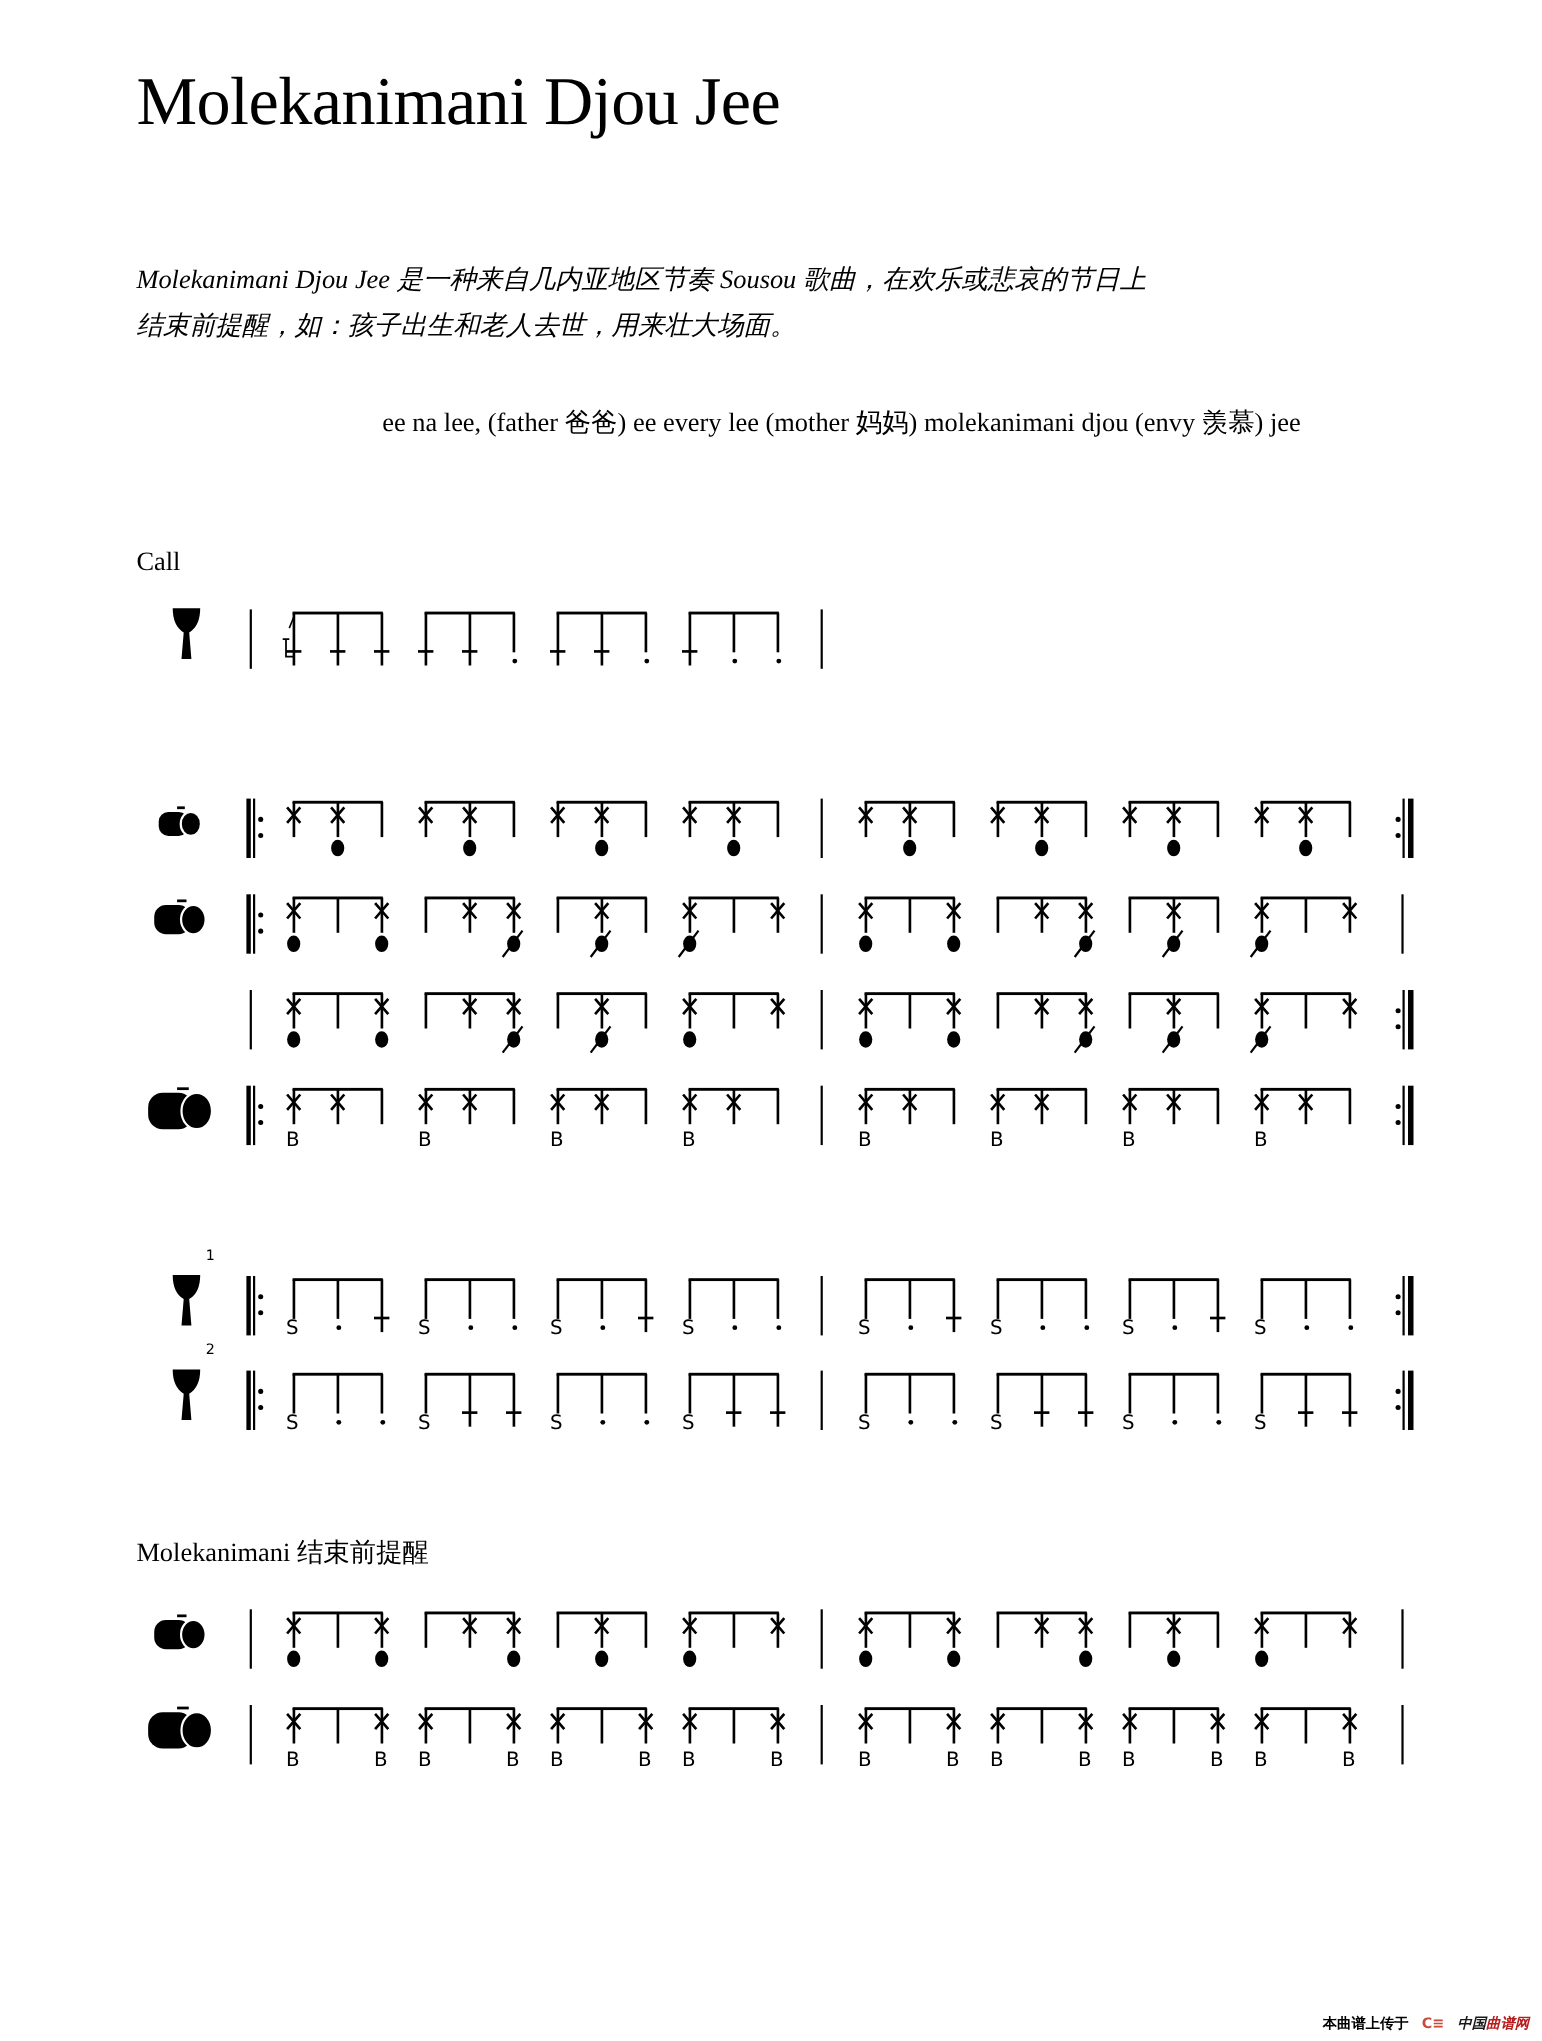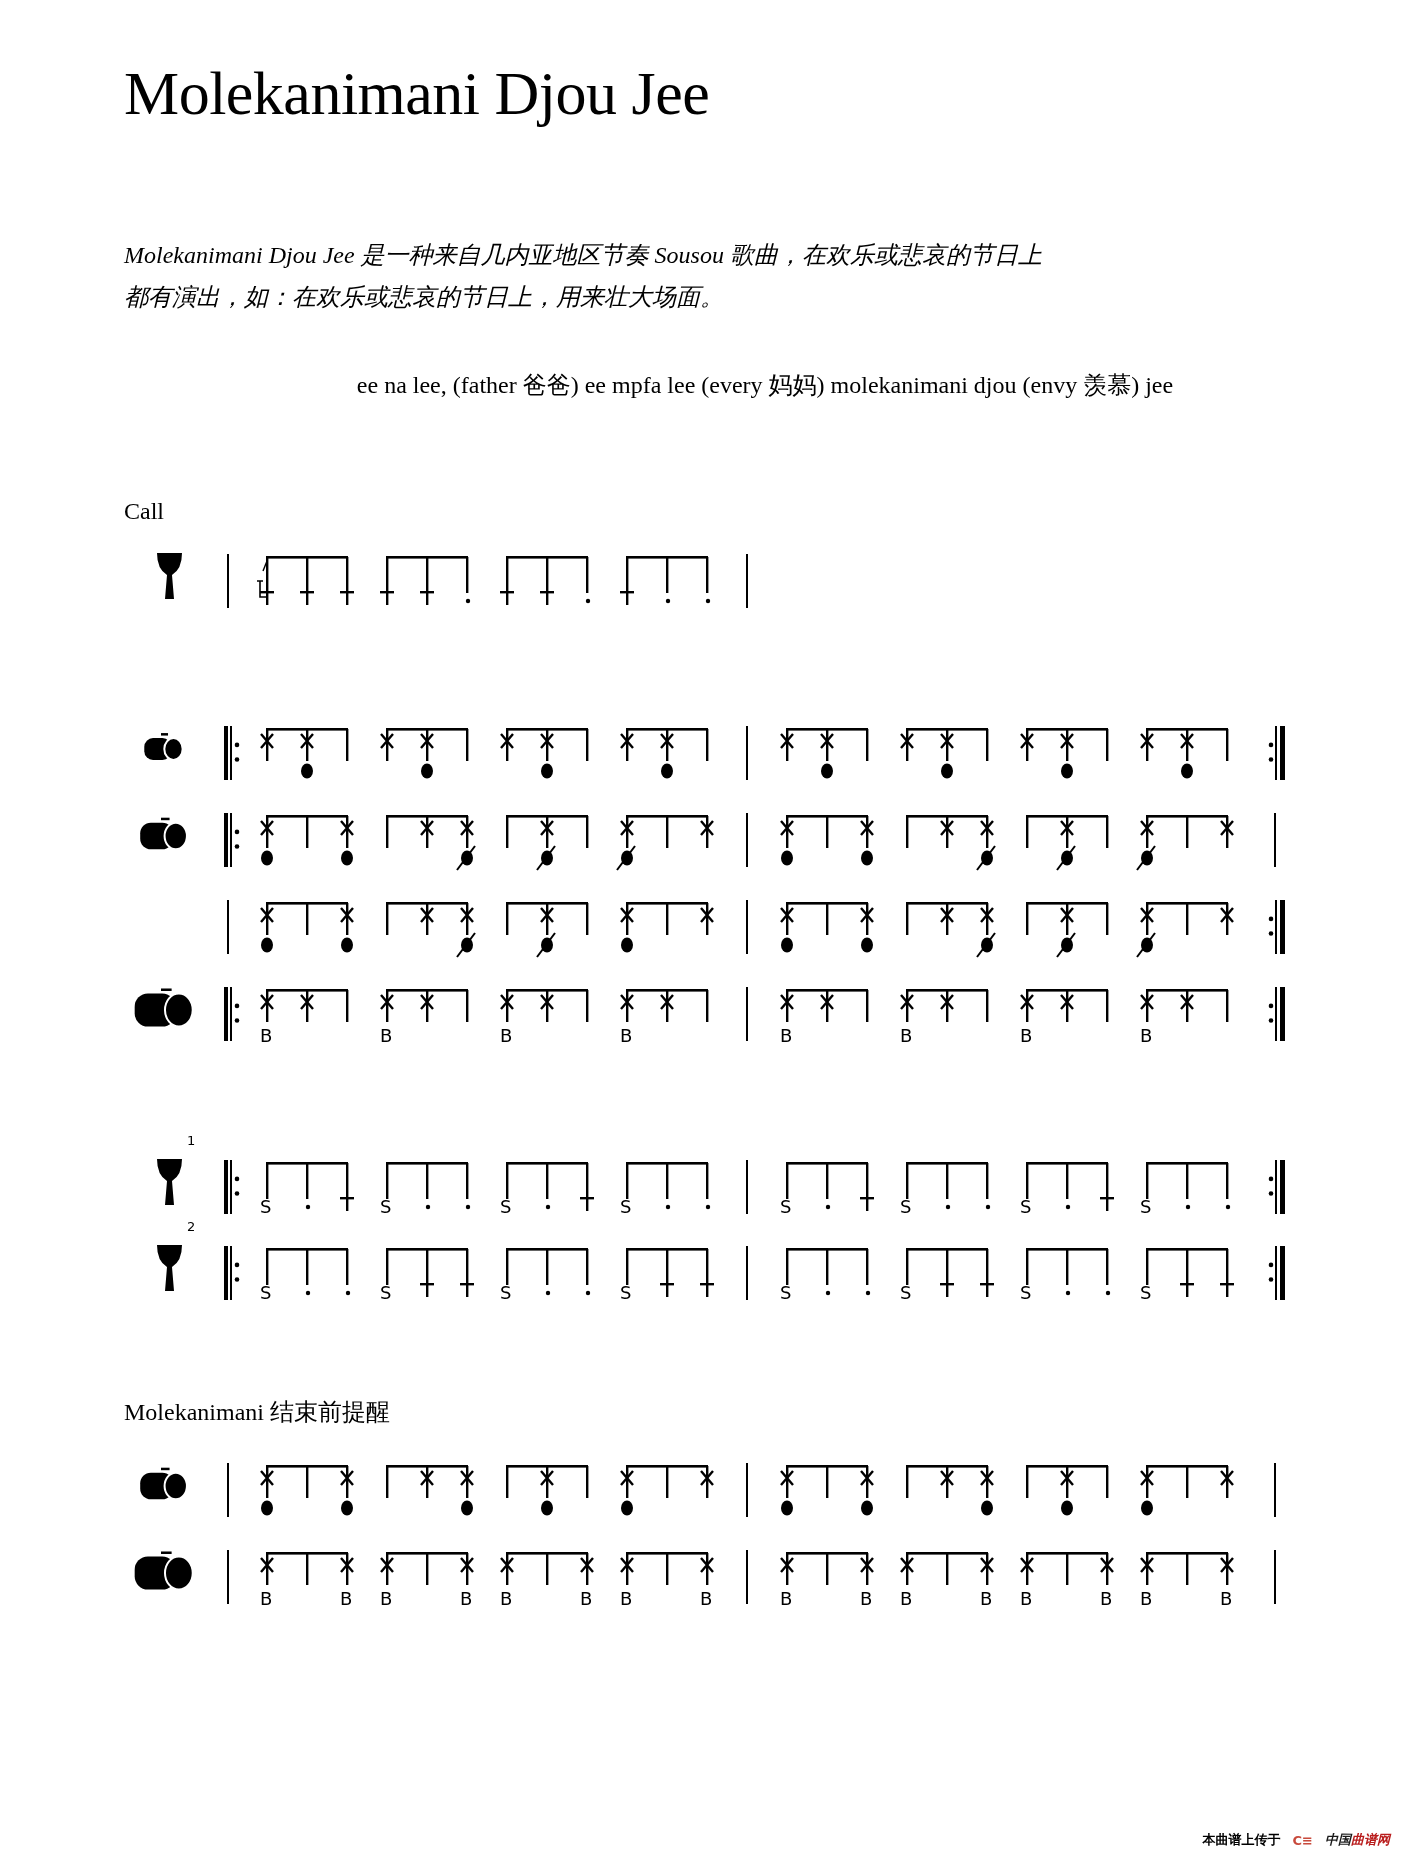--- a/index.html
+++ b/index.html
@@ -15,25 +15,25 @@
   .wm-site { color: #1a1a1a; font-style: italic; }
   .wm-site b { color: #b91c1c; }
 </style>
 </head>
 <body>
 
 <div class="title serif">Molekanimani Djou Jee</div>
 
 <div class="para serif">
   <div>Molekanimani Djou Jee  是一种来自几内亚地区节奏  Sousou  歌曲，在欢乐或悲哀的节日上</div>
-  <div>都有演出，如：在欢乐或悲哀的节日上，用来壮大场面。</div>
+  <div>结束前提醒，如：孩子出生和老人去世，用来壮大场面。</div>
 </div>
 
 <div class="lyrics serif">
-  <div>ee na lee, (father 爸爸) ee mpfa lee (every 妈妈) molekanimani djou (envy 羡慕) jee</div>
+  <div>ee na lee, (father 爸爸) ee every lee (mother 妈妈) molekanimani djou (envy 羡慕) jee</div>
 </div>
 
 <div class="section-label serif" style="top:499px">Call</div>
 <div class="section-label serif" style="top:1400px">Molekanimani  结束前提醒</div>
 
 <svg id="staff-svg" width="1402" height="1855" viewBox="0 0 1402 1855" xmlns="http://www.w3.org/2000/svg">
     <g>
       <g>
         <path d="M157,553 L182,553 Q182,569 172,575 L174,599 L165,599 L167,575 Q157,569 157,553 Z" fill="#000"></path>
       </g>

